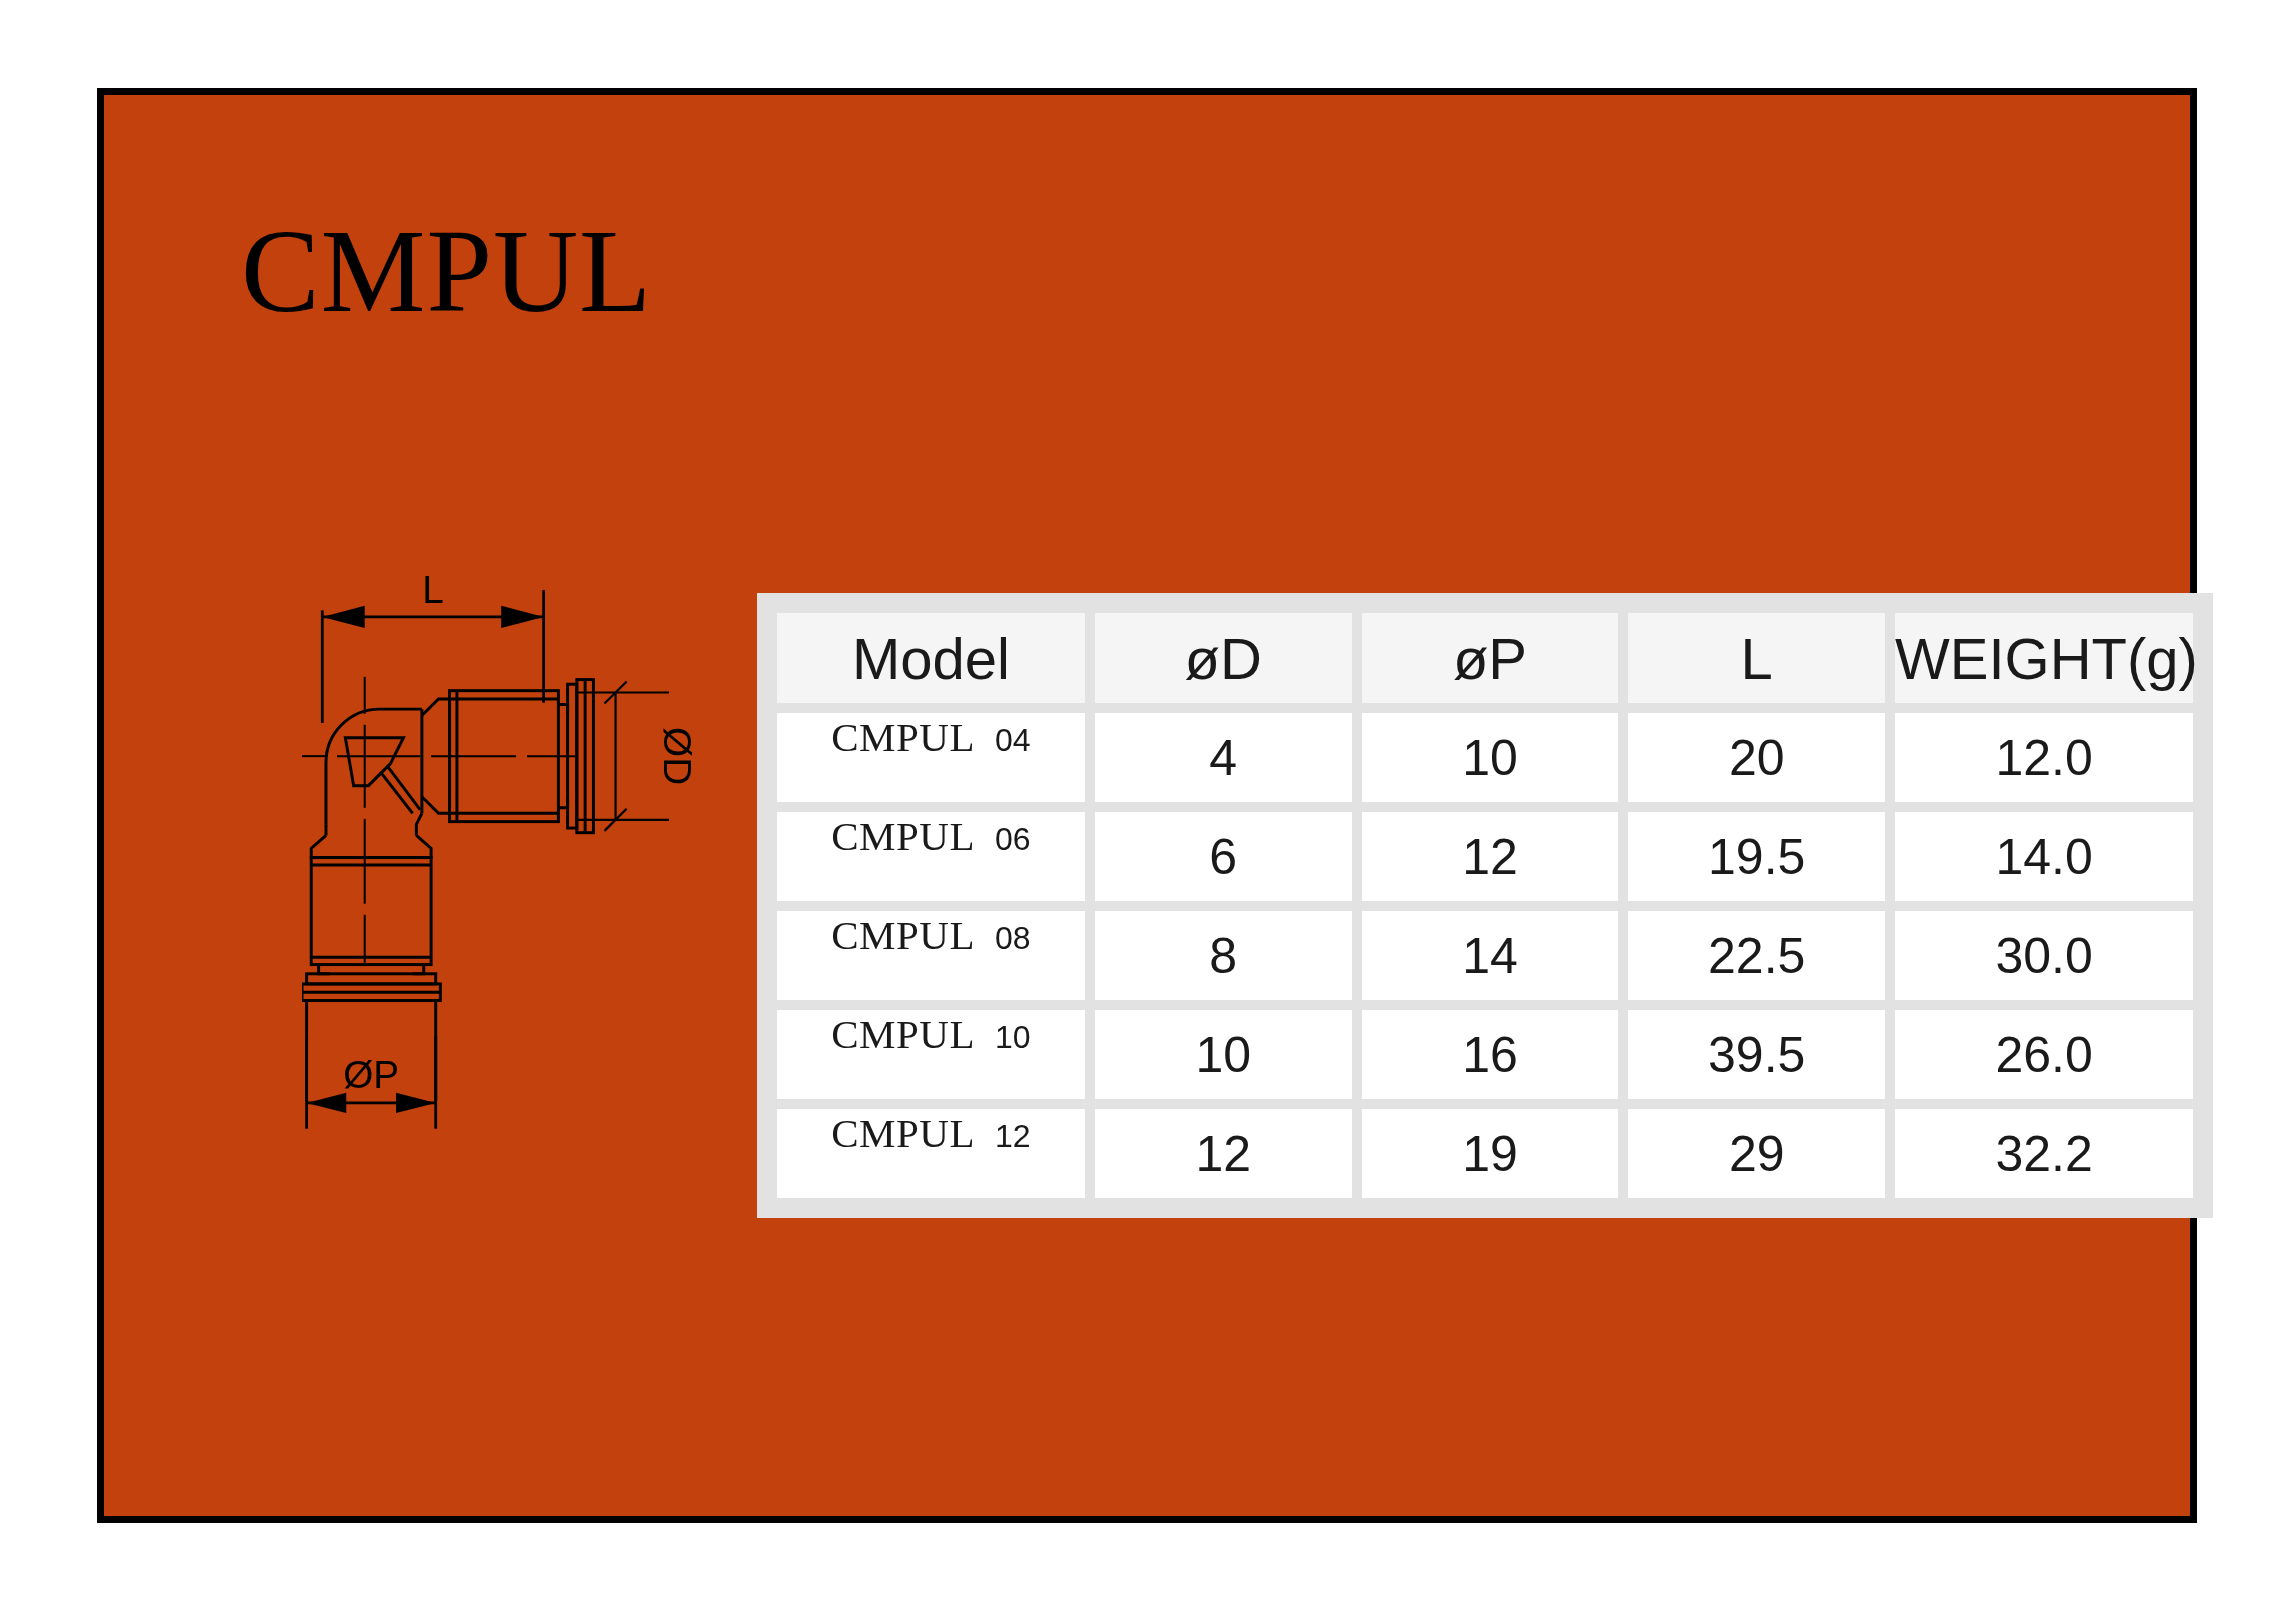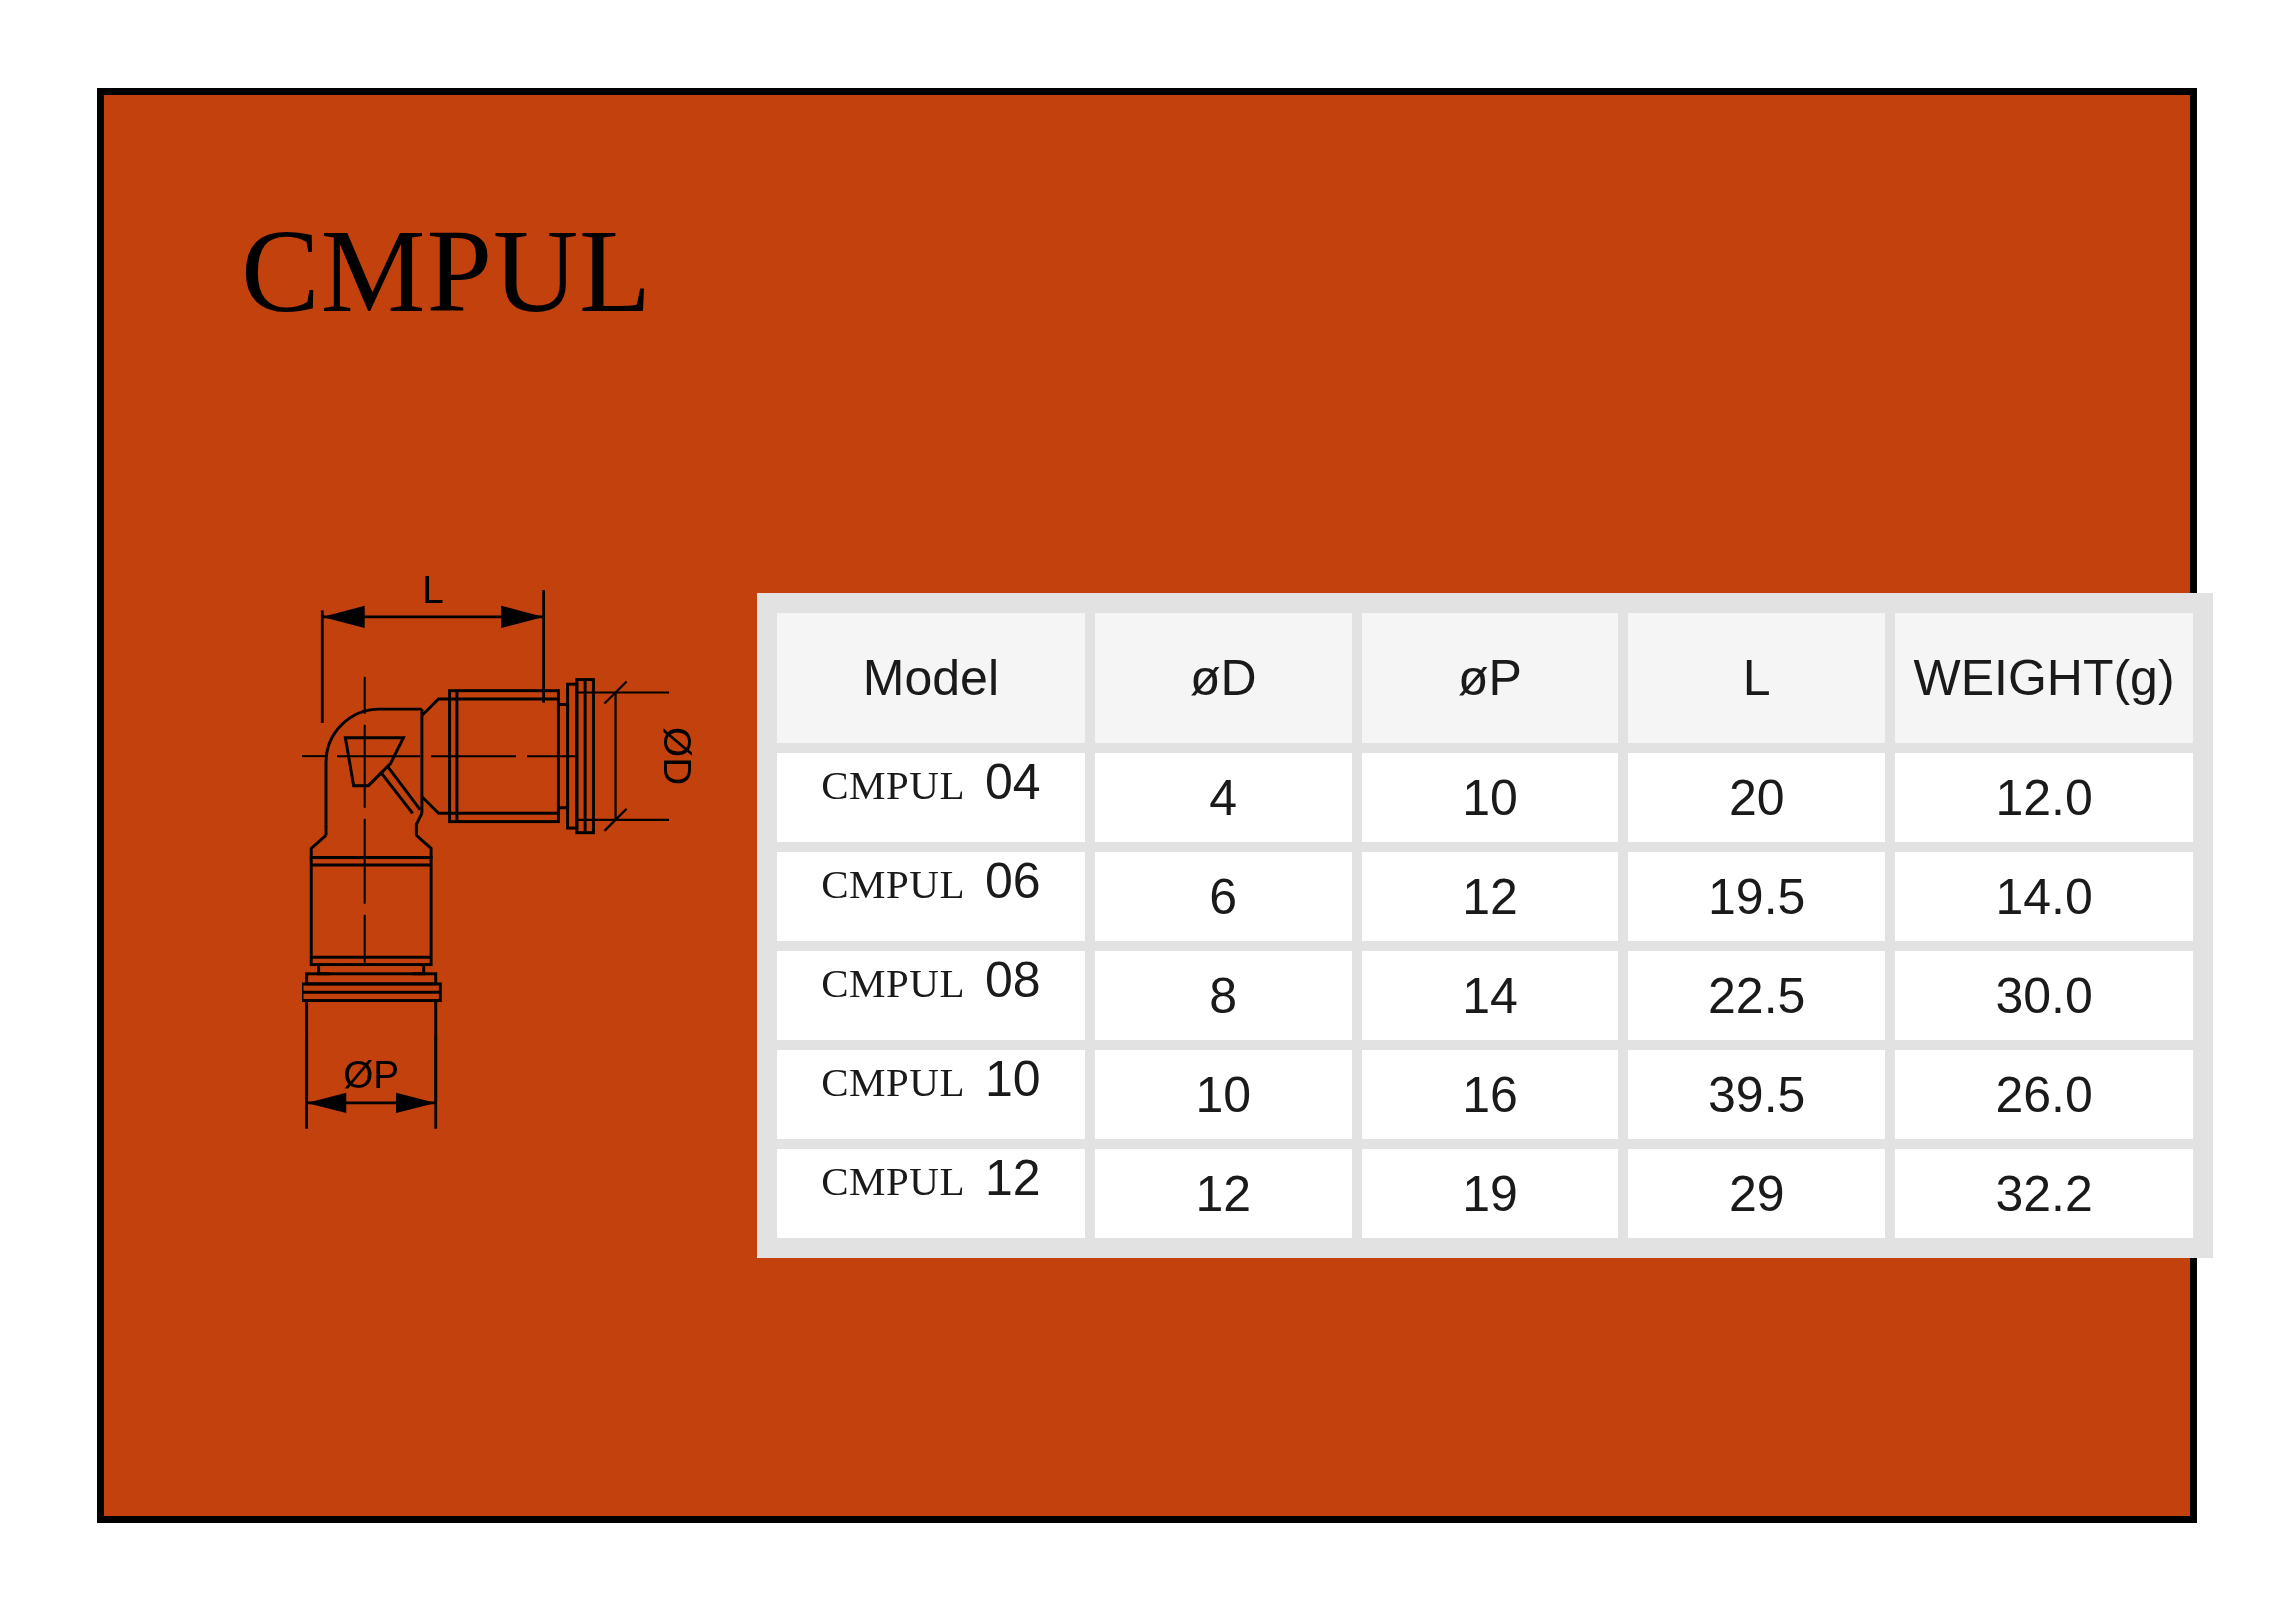--- a/index.html
+++ b/index.html
@@ -71,22 +71,22 @@
   #spec-table th, #spec-table td {
     background: #ffffff;
     text-align: center;
     vertical-align: middle;
     color: #1a1a1a;
     font-family: "Liberation Sans", sans-serif;
     padding: 0;
   }
   #spec-table thead th {
     background: #f5f5f5;
-    height: 130px;
-    font-size: 50px;
+    height: 90px;
+    font-size: 58px;
     font-weight: 400;
   }
   #spec-table tbody td {
     height: 89px;
     font-size: 50px;
     font-weight: 400;
   }
   
   .col-model { width: 277px; }
   .col-d     { width: 231px; }
@@ -102,21 +102,21 @@
     gap: 20px;
     height: 100%;
   }
   .model-prefix {
     font-family: "Liberation Serif", serif;
     font-size: 41px;
     letter-spacing: 0.5px;
   }
   .model-size {
     font-family: "Liberation Sans", sans-serif;
-    font-size: 50px;
+    font-size: 32px;
   }
 </style>
 </head>
 <body>
 
 <div id="frame">
 
   <div id="page-title">CMPUL</div>
 
   <div id="drawing">

